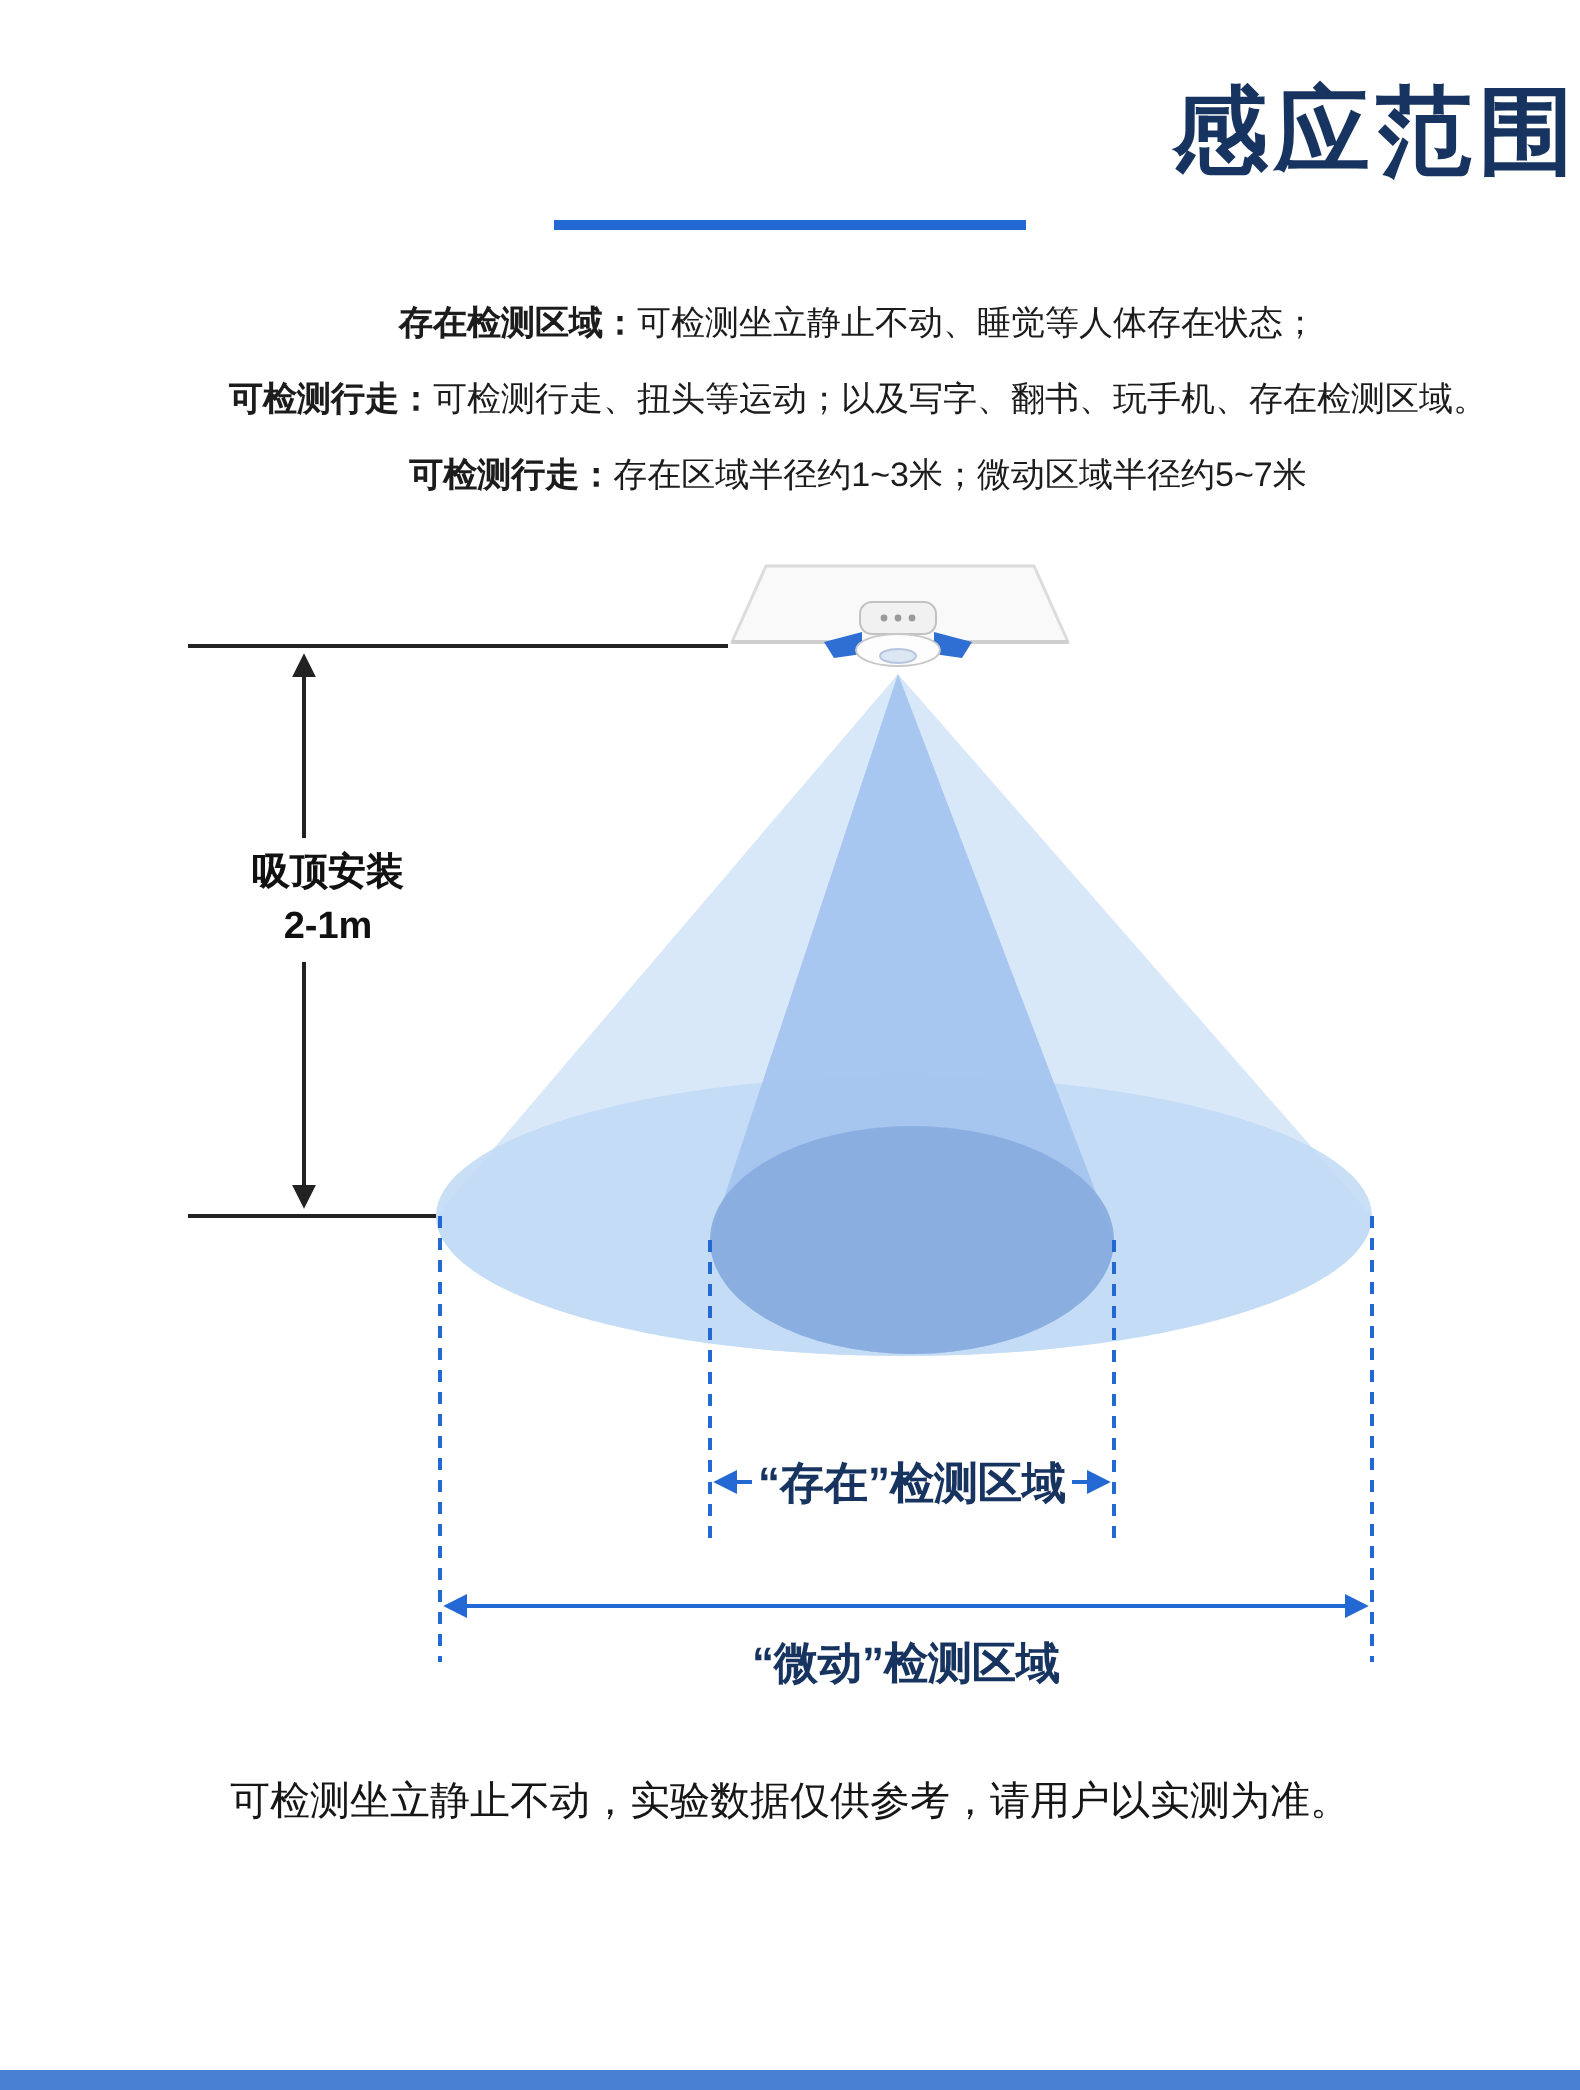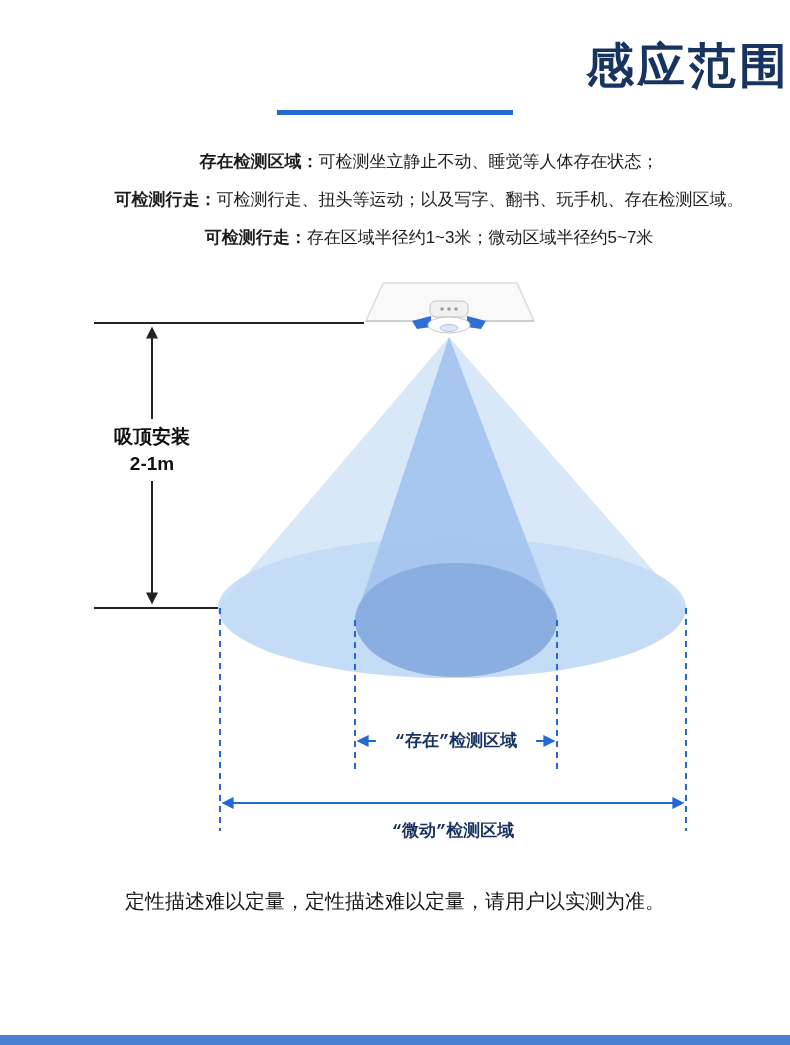--- a/index.html
+++ b/index.html
@@ -45,29 +45,28 @@
   .outer-cone { fill: var(--micro-cone, #d6e6f9); fill-opacity: .92; }
   .outer-disc { fill: var(--micro-disc, #c0d9f5); fill-opacity: .85; }
   .inner-cone { fill: var(--presence-cone, #a4c4ef); fill-opacity: .95; }
   .inner-disc { fill: var(--presence-disc, #88abde); fill-opacity: .9; }
   .dash { stroke: var(--accent, #2468d4); stroke-width: 2; stroke-dasharray: 6 5; fill: none; }
   .measure-black { stroke: var(--guide-black, #222); stroke-width: 2; }
   .measure-blue { stroke: var(--accent, #2468d4); stroke-width: 2; }
 
   .overlay { position: absolute; background: #fff; text-align: center; }
   .mount-label {
-    left: 92px; top: 148px; width: 120px;
+    left: 104px; top: 148px; width: 120px;
     padding: 4px 0;
     font-size: 19px; font-weight: bold; line-height: 27px;
     color: #111;
   }
   .zone-label {
-    font-size: 17px; font-weight: bold; line-height: 27px;
+    font-size: 22px; font-weight: bold; line-height: 27px;
     color: var(--navy, #17335f);
-    font-family: Liberation Mono, monospace;
   }
   .zone-presence { left: 376px; top: 457px; width: 160px; }
   .zone-micro   { left: 368px; top: 547px; width: 170px; }
 
   .note {
     margin-top: 18px;
     text-align: center;
     font-size: 20px;
     line-height: 41px;
     color: #161616;
@@ -145,18 +144,18 @@
     <div class="overlay mount-label">
       <div>吸顶安装</div>
       <div>2-1m</div>
     </div>
 
     <div class="overlay zone-label zone-presence">“存在”检测区域</div>
     <div class="overlay zone-label zone-micro">“微动”检测区域</div>
   </div>
 
   <footer class="note">
-    <p>定性描述难以定量，定性描述难以定量，请用户以实测为准。</p>
+    <p>可检测坐立静止不动，实验数据仅供参考，请用户以实测为准。</p>
   </footer>
 
   <div class="bottom-bar"></div>
 
 </div>
 
 </body></html>

